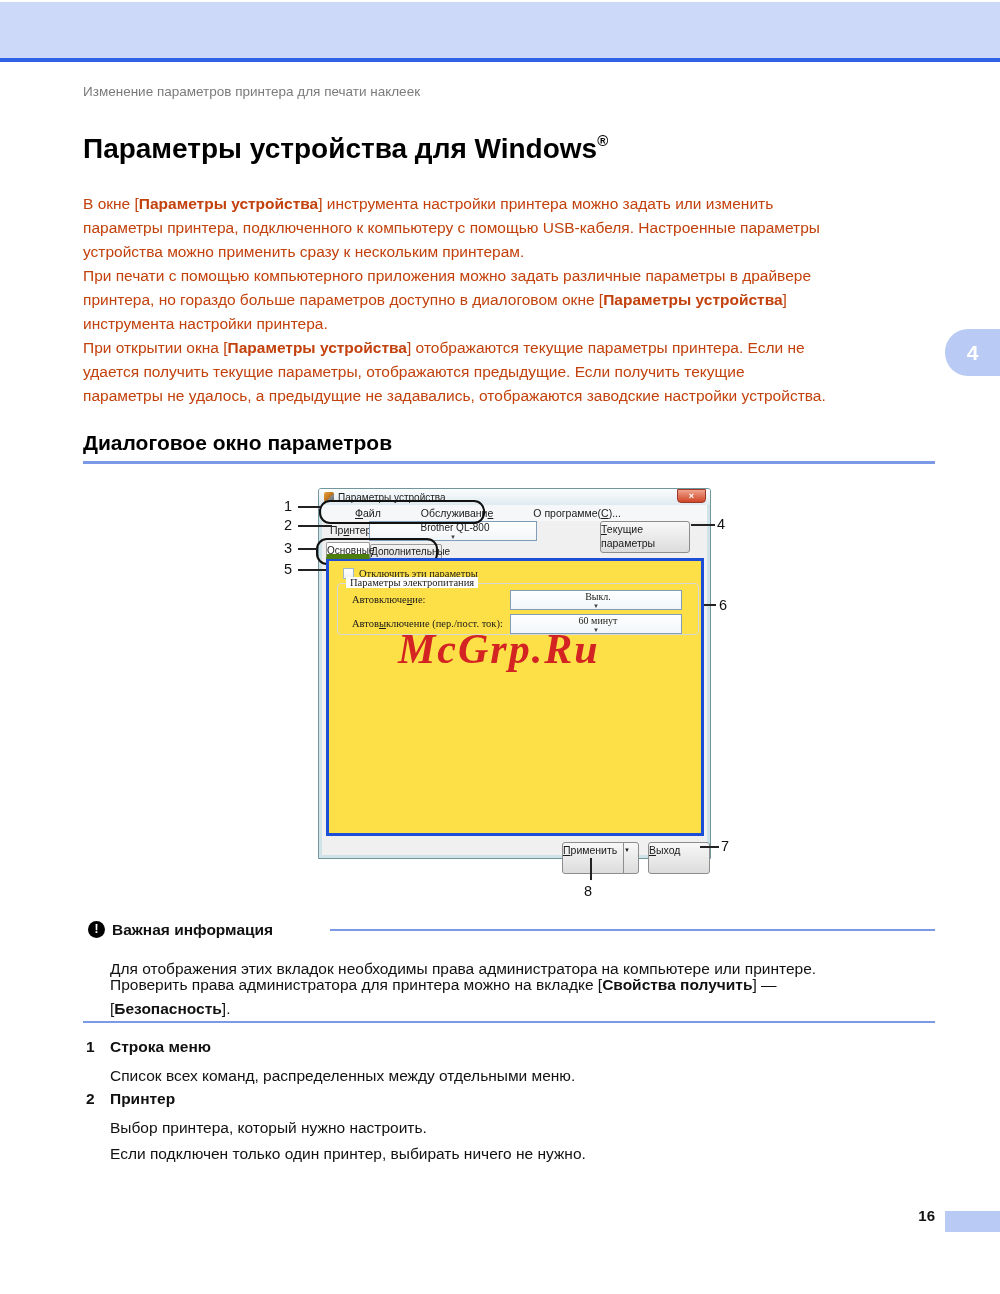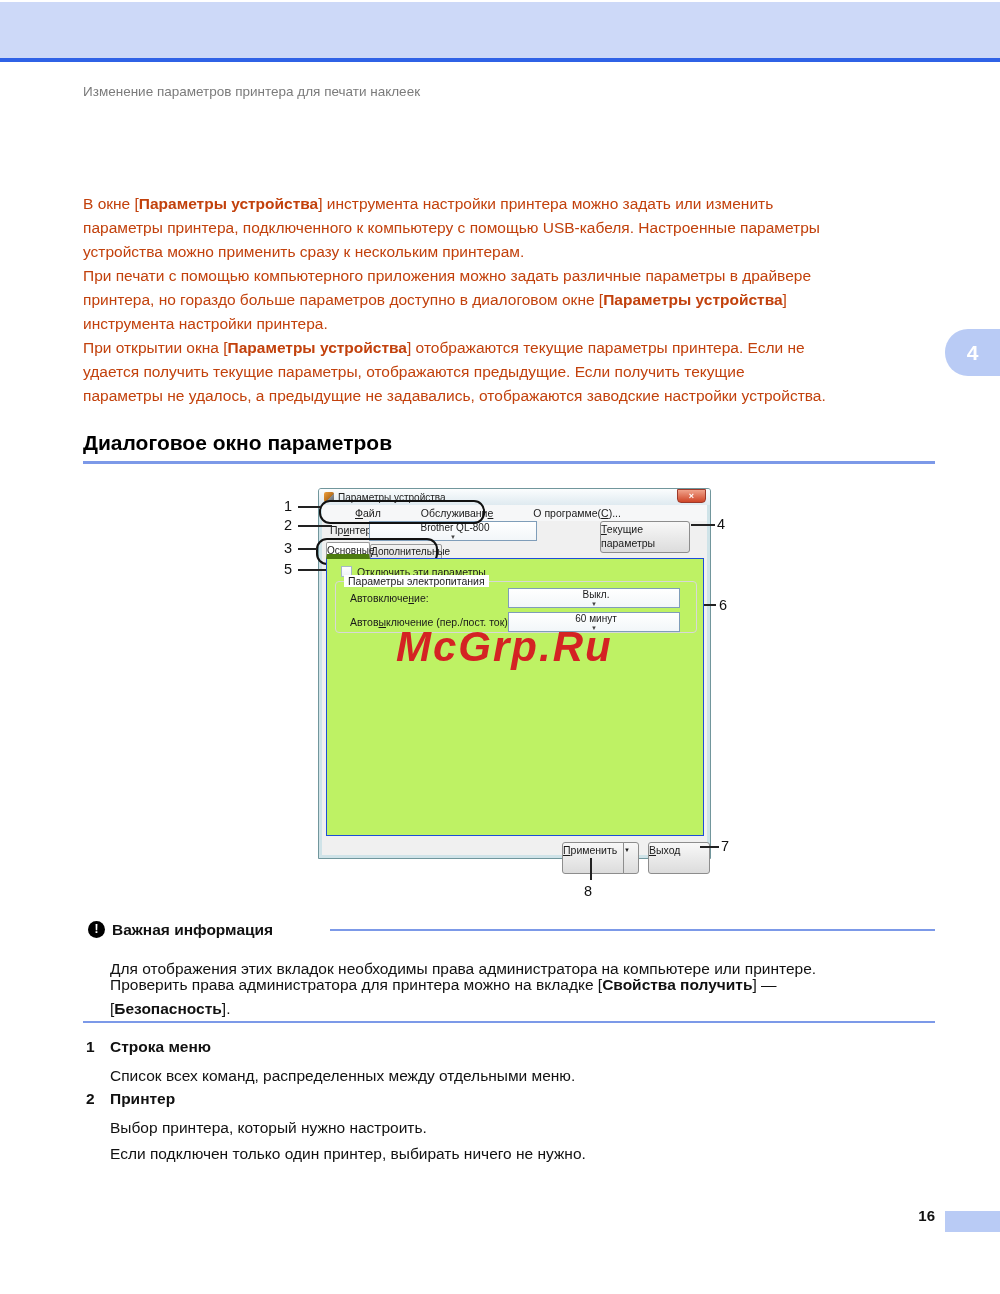--- a/index.html
+++ b/index.html
@@ -44,21 +44,21 @@
        background:linear-gradient(#fff,#f2f6f9);display:flex;align-items:center;flex-direction:column;}
   .combo .val{flex:1;padding-left:4px;font-size:10px;}
   .combo .arr{width:13px;text-align:center;font-size:6px;color:#444;}
   .btn{position:absolute;height:32px;box-sizing:border-box;border:1px solid #8d8d8d;border-radius:3px;
        background:linear-gradient(#f8f8f8,#dcdcdc);font-size:10.5px;text-align:left;line-height:14px;color:#1a1a1a;}
 
   .tab{position:absolute;box-sizing:border-box;border:1px solid #9b9b9b;font-size:10px;text-align:center;}
   .tab.active{background:#fff;border-bottom:5px solid #4d7c0f;z-index:3;height:17px;line-height:16px;top:21px;border-radius:2px 2px 0 0;}
   .tab.inactive{background:linear-gradient(#f3f3f3,#e3e3e3);height:15px;line-height:14px;top:23px;border-radius:2px 2px 0 0;}
   .tabpage{position:absolute;left:4px;top:37px;width:378px;height:278px;box-sizing:border-box;
-       background:#bef264;border:1px solid #1d4ed8;z-index:2;}
+       background:#fde047;border:3px solid #1d4ed8;z-index:2;font-family:Liberation Serif, serif;}
   .checkbox{position:absolute;width:11px;height:11px;box-sizing:border-box;border:1px solid #a5b8c6;
        background:linear-gradient(#fff,#eef2f5);}
   .groupbox{position:absolute;left:8px;top:22px;width:362px;height:52px;box-sizing:border-box;
        border:1px solid #d8d8d8;border-radius:4px;}
   .group-title{position:absolute;left:8px;top:-7px;background:#fff;padding:0 4px;font-size:10.5px;}
 
   .watermark{position:absolute;left:69px;top:64px;width:240px;font-size:42px;font-style:italic;
        font-weight:bold;color:#d42323;letter-spacing:2px;white-space:nowrap;}
 
   
@@ -83,20 +83,23 @@
   .foot-rect{position:absolute;left:945px;top:1211px;width:55px;height:21px;background:#b9cbf5;}
 </style>
 </head>
 <body>
 
 <div class="page">
 
   <div class="band"></div>
   <div class="breadcrumb">Изменение параметров принтера для печати наклеек</div>
 
+  <div class="h1">
+    <span>Параметры устройства для Windows</span><sup>®</sup>
+  </div>
 
   <div class="para" style="top:192px;">
     <div class="nowrap"><span>В окне [</span><b>Параметры устройства</b><span>] инструмента настройки принтера можно задать или изменить</span></div>
     <div class="nowrap">параметры принтера, подключенного к компьютеру с помощью USB-кабеля. Настроенные параметры</div>
     <div class="nowrap">устройства можно применить сразу к нескольким принтерам.</div>
   </div>
   <div class="para" style="top:264px;">
     <div class="nowrap">При печати с помощью компьютерного приложения можно задать различные параметры в драйвере</div>
     <div class="nowrap"><span>принтера, но гораздо больше параметров доступно в диалоговом окне [</span><b>Параметры устройства</b><span>]</span></div>
     <div class="nowrap">инструмента настройки принтера.</div>

